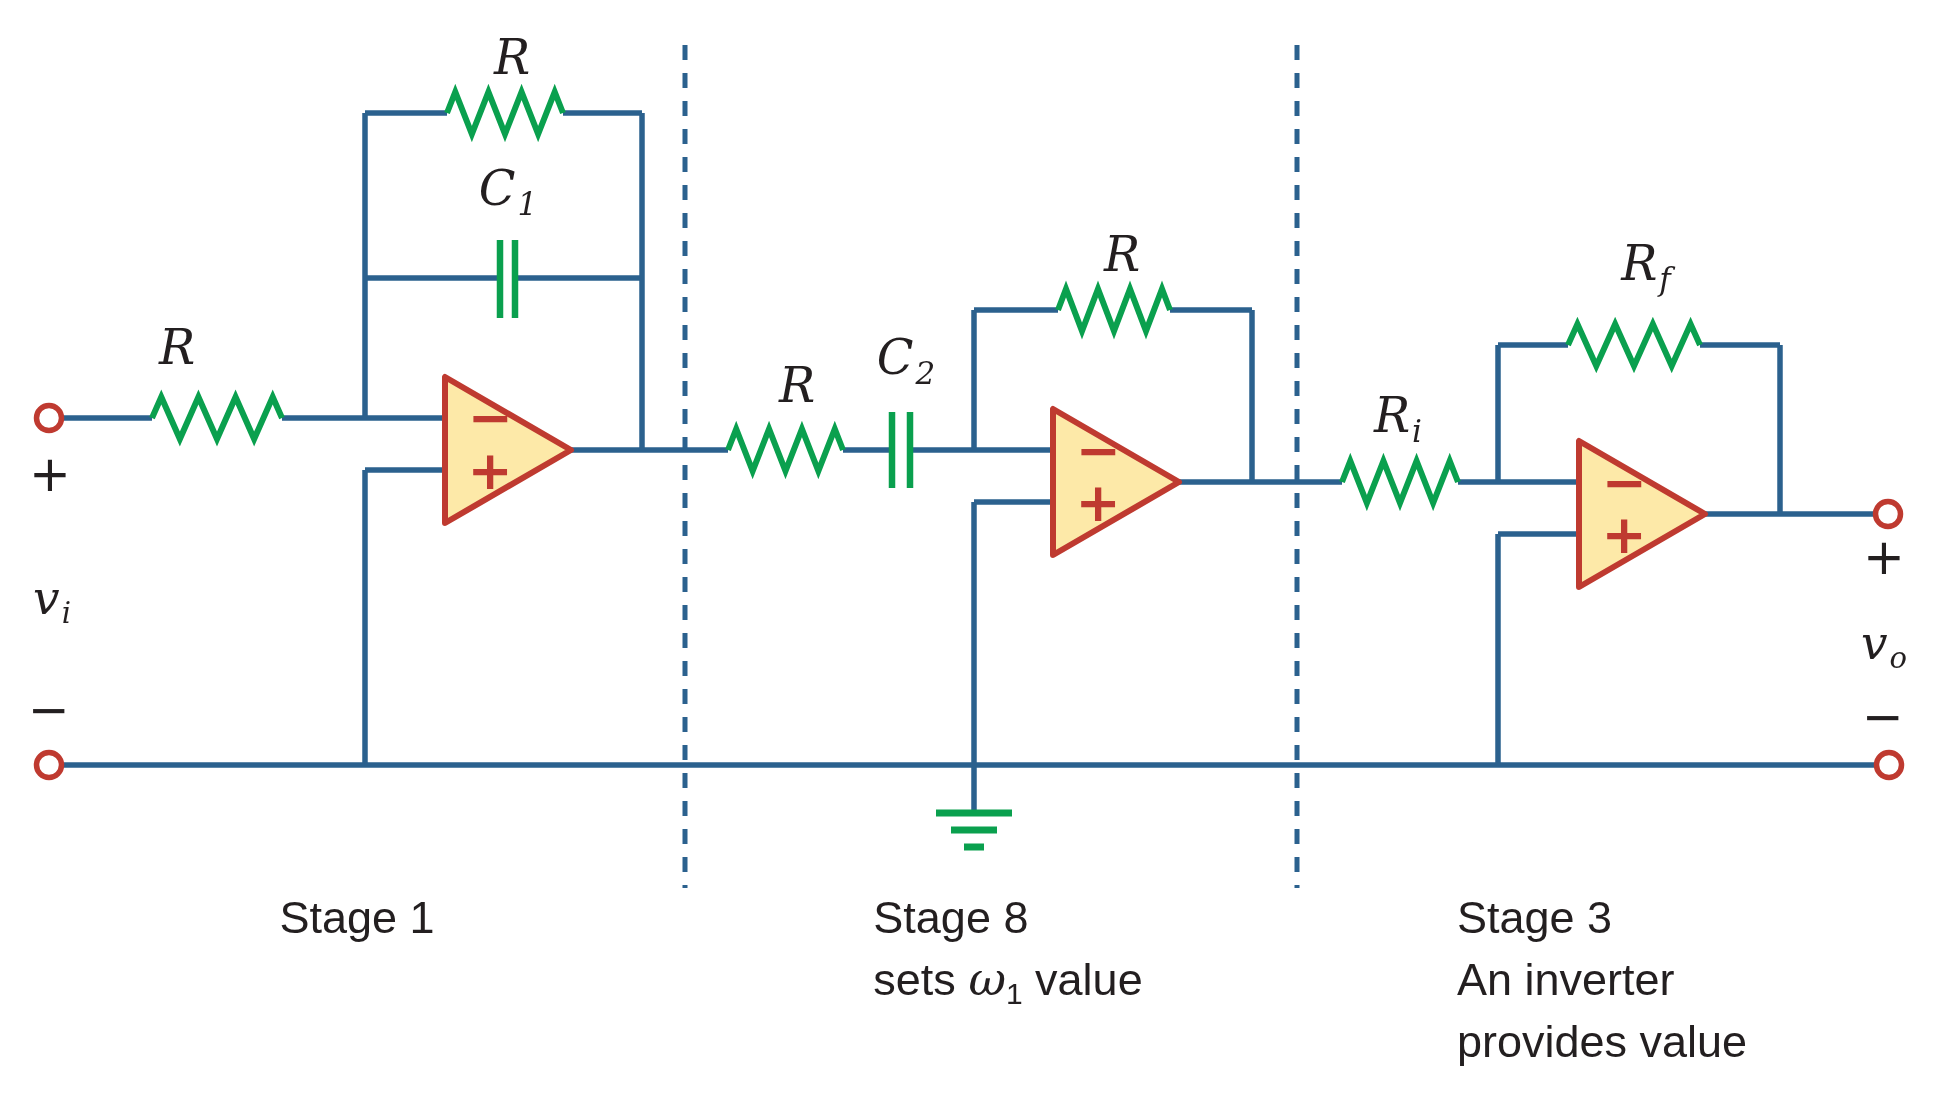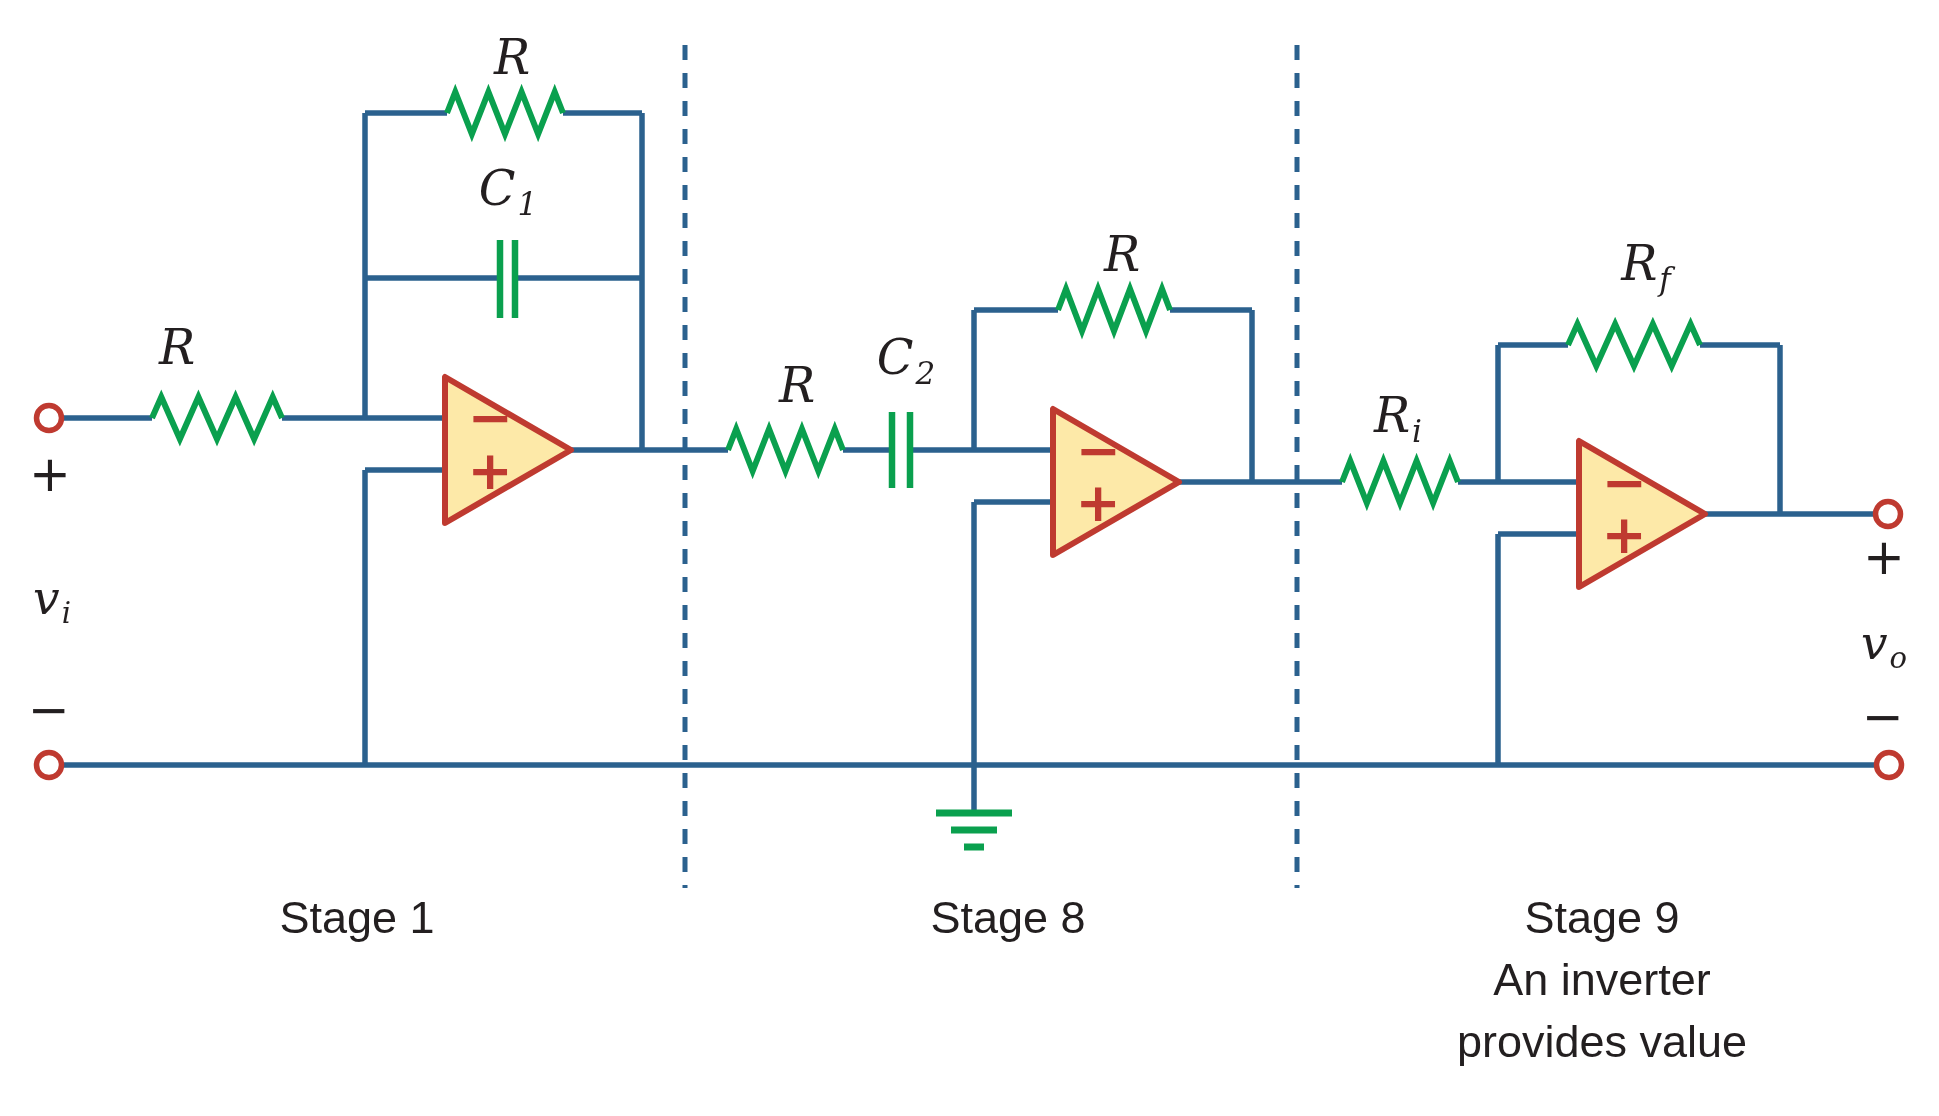--- a/index.html
+++ b/index.html
@@ -22,21 +22,21 @@
   .opamp{fill:var(--opamp-fill);stroke:var(--opamp-outline);stroke-width:6;stroke-linejoin:round;}
   .term{fill:#ffffff;stroke:var(--terminal);stroke-width:5.5;}
 
   .abs{position:absolute;transform:translate(-50%,-50%);white-space:nowrap;}
   .clabel{font:italic 48px "DejaVu Serif",serif;color:var(--text);}
   .clabel .sub{font-style:italic;font-size:31px;vertical-align:-10px;margin-left:2px;}
   .vlabel{font:italic 47px "DejaVu Serif",serif;color:var(--text);}
   .vlabel .sub{font-style:italic;font-size:29px;vertical-align:-9px;margin-left:2px;}
   .sign{color:var(--opamp-outline);font:bold 54px "DejaVu Sans",sans-serif;}
   .tsign{color:var(--text);font:400 50px "DejaVu Sans",sans-serif;}
-  .stage{position:absolute;transform:translateX(-50%);text-align:center;
+  .stage{position:absolute;transform:translateX(-50%);text-align:left;
          font:400 45px "Liberation Sans",sans-serif;color:var(--text);
          line-height:62px;white-space:nowrap;}
   .omega{font:italic 46px "DejaVu Serif",serif;}
   .ssub{font:400 30px "Liberation Sans",sans-serif;vertical-align:-9px;}
 </style>
 </head>
 <body>
 
 <div id="canvas">
 
@@ -102,20 +102,21 @@
   <div class="abs sign" style="left:1098px;top:450px">−</div>
   <div class="abs sign" style="left:1098px;top:502px">+</div>
   <div class="abs sign" style="left:1624px;top:482px">−</div>
   <div class="abs sign" style="left:1624px;top:534px">+</div>
 
   <div class="stage" style="left:357px;top:887px">
     <div>Stage 1</div>
   </div>
   <div class="stage" style="left:1008px;top:887px">
     <div>Stage 8</div>
+    <div><span>sets </span><span class="omega">ω</span><span class="ssub">1</span><span> value</span></div>
   </div>
   <div class="stage" style="left:1602px;top:887px">
-    <div>Stage 9</div>
+    <div>Stage 3</div>
     <div>An inverter</div>
     <div><span>provides value</span><span class="omega"></span><span class="ssub"></span><span></span></div>
   </div>
 
 </div>
 
 </body></html>

